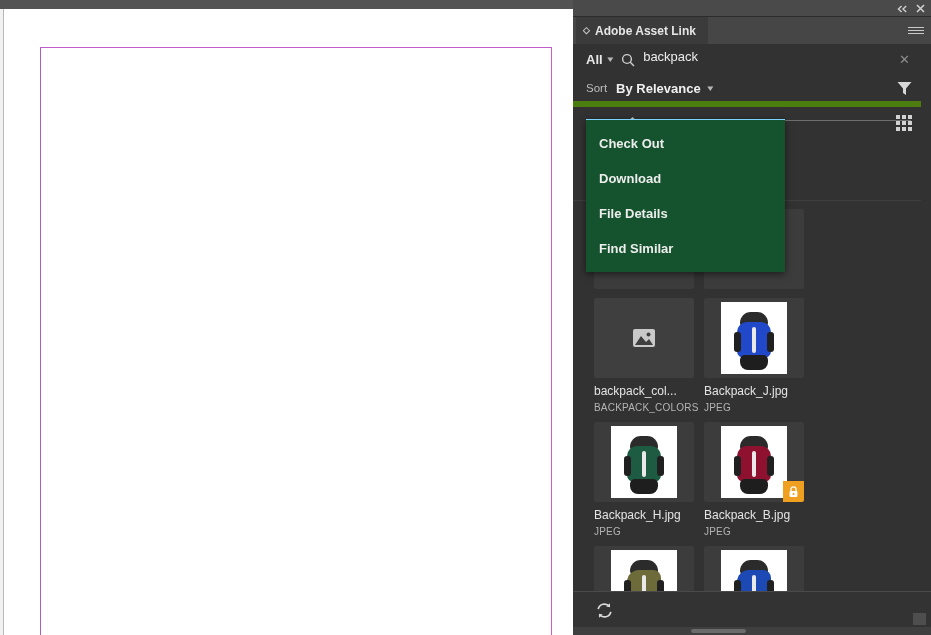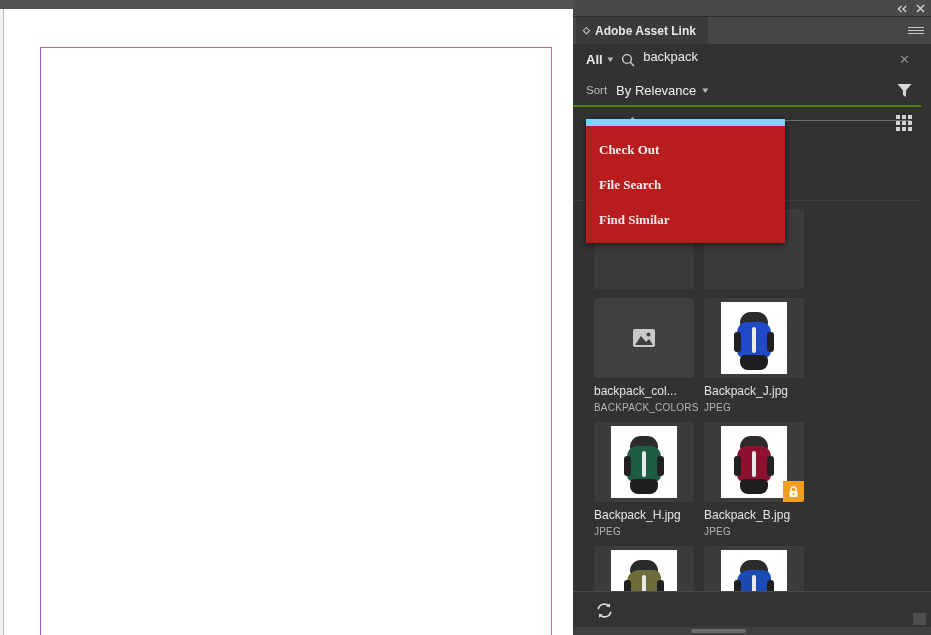--- a/index.html
+++ b/index.html
@@ -208,31 +208,31 @@
   }
 
   
   #sort-row {
     position: relative;
     height: 32px;
     display: flex;
     align-items: center;
     padding: 0 8px 0 13px;
     box-sizing: border-box;
-    border-bottom: 2px solid #4d7c0f;
+    border-bottom: 6px solid #4d7c0f;
   }
   #sort-label {
     color: #bdbdbd;
     font-size: 11.5px;
     margin-right: 9px;
   }
   #sort-value {
     color: #f0f0f0;
     font-size: 13px;
-    font-weight: normal;
+    font-weight: bold;
     margin-right: 7px;
   }
   #filter-icon {
     margin-left: auto;
     color: #d8d8d8;
     display: flex;
     align-items: center;
   }
 
   
@@ -457,26 +457,25 @@
     background: #6b6b6b;
     border-radius: 2px;
   }
 
   
   #context-menu {
     position: absolute;
     left: 13px;
     top: 119px;
     width: 199px;
-    background: #b91c1c;
-    border-top: 7px solid #7dd3fc;
+    background: #14532d;
+    border-top: 1px solid #7dd3fc;
     box-shadow: 0 2px 7px rgba(0,0,0,.55);
     padding: 6px 0 6px 0;
     z-index: 40;
-    font-family: Liberation Serif, serif;
   }
   .menu-item {
     height: 35px;
     display: flex;
     align-items: center;
     padding-left: 13px;
     color: #ededed;
     font-size: 13px;
     font-weight: bold;
     box-sizing: border-box;
@@ -700,21 +699,22 @@
                 </div>
               </div>
             </div>
           </div>
         </div>
 
     </div>
 
     <div id="context-menu">
         <div class="menu-item">Check Out</div>
-        <div class="menu-item">File Search</div>
+        <div class="menu-item">Download</div>
+        <div class="menu-item">File Details</div>
         <div class="menu-item">Find Similar</div>
       </div>
 
     <div id="panel-footer">
       <span id="refresh-icon">
         <svg width="19" height="19" viewBox="0 0 19 19" aria-hidden="true">
           <path d="M3.2 8.2 A6.3 6.3 0 0 1 14.4 5.6" stroke="#d9d9d9" stroke-width="1.7" fill="none"></path>
           <path d="M15.8 10.8 A6.3 6.3 0 0 1 4.6 13.4" stroke="#d9d9d9" stroke-width="1.7" fill="none"></path>
           <path d="M14.9 2.2 L15.1 6.2 L11.2 5.6 Z" fill="#d9d9d9"></path>
           <path d="M4.1 16.8 L3.9 12.8 L7.8 13.4 Z" fill="#d9d9d9"></path>

